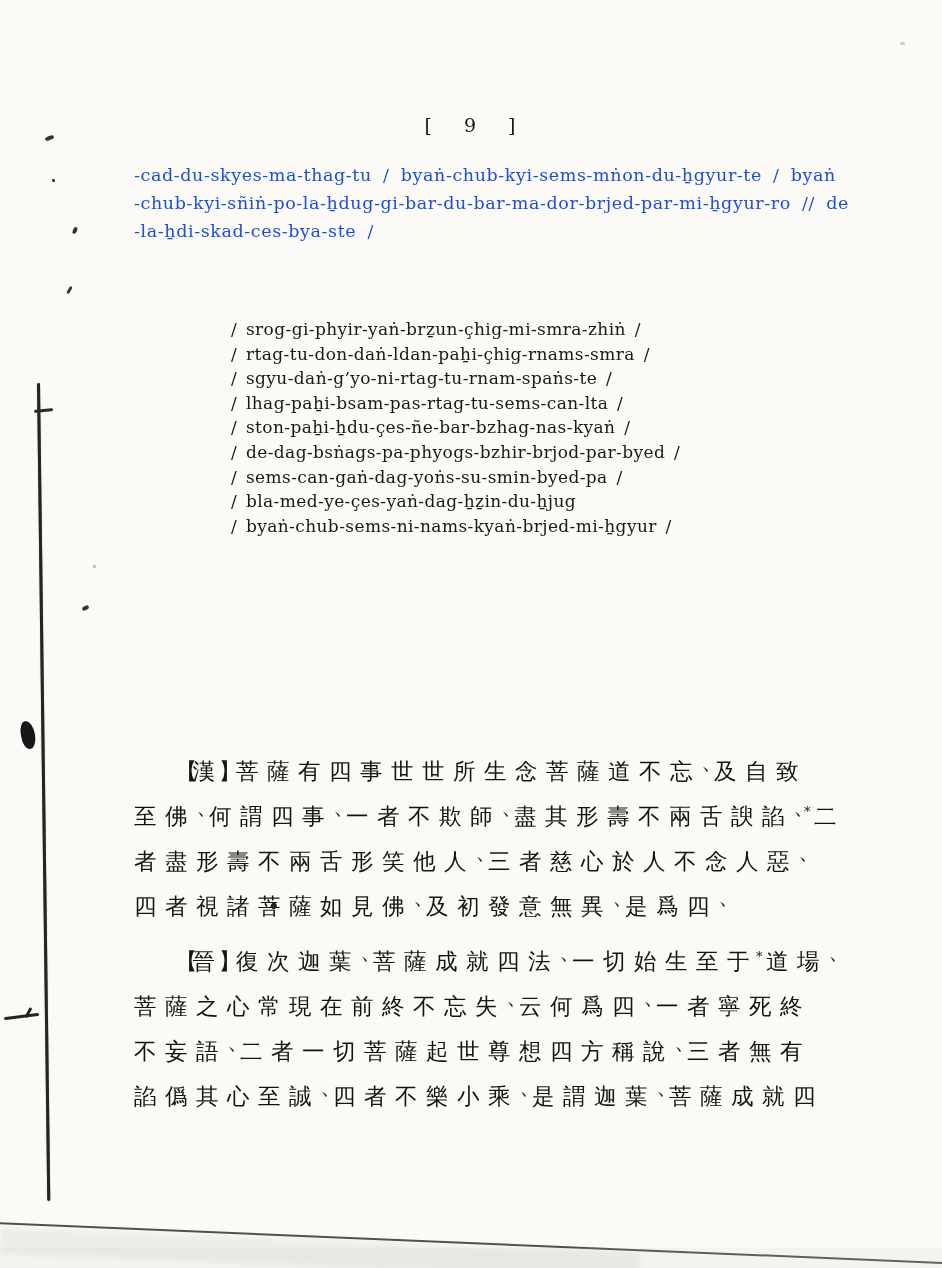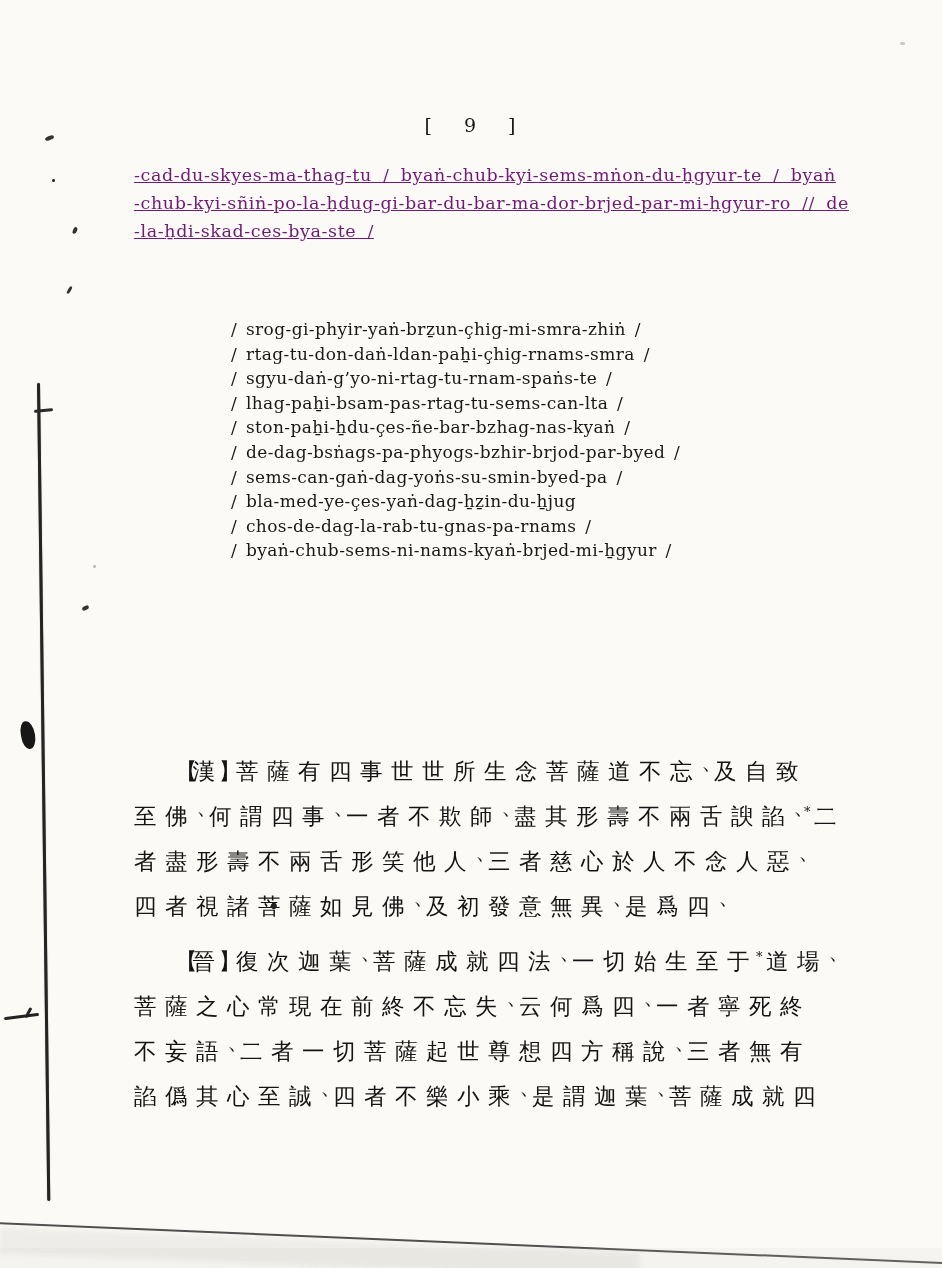--- a/index.html
+++ b/index.html
@@ -20,23 +20,22 @@
     letter-spacing:2px;
     word-spacing:22px;
     color:#161616;
   }
   
   .para1{
     position:absolute;left:134px;top:161px;width:740px;
     font-family:"DejaVu Serif",serif;
     font-size:17.5px;line-height:28px;
     letter-spacing:0.6px;word-spacing:5px;
-    color:#701a75;
+    color:#1d4ed8;
     white-space:nowrap;
-    text-decoration:underline;
   }
   .verse{
     position:absolute;left:231px;top:317px;
     font-family:"DejaVu Serif",serif;
     font-size:17px;line-height:24.6px;
     letter-spacing:0.4px;word-spacing:3px;
     color:#181818;
     white-space:nowrap;
   }
   
@@ -108,21 +107,20 @@
 
   <div class="verse">
     <div>/ srog-gi-phyir-yaṅ-brẕun-çhig-mi-smra-zhiṅ /</div>
     <div>/ rtag-tu-don-daṅ-ldan-paẖi-çhig-rnams-smra /</div>
     <div>/ sgyu-daṅ-g’yo-ni-rtag-tu-rnam-spaṅs-te /</div>
     <div>/ lhag-paẖi-bsam-pas-rtag-tu-sems-can-lta /</div>
     <div>/ ston-paẖi-ẖdu-çes-ñe-bar-bzhag-nas-kyaṅ /</div>
     <div>/ de-dag-bsṅags-pa-phyogs-bzhir-brjod-par-byed /</div>
     <div>/ sems-can-gaṅ-dag-yoṅs-su-smin-byed-pa /</div>
     <div>/ bla-med-ye-çes-yaṅ-dag-ẖẕin-du-ẖjug</div>
-    <div>/ chos-de-dag-la-rab-tu-gnas-pa-rnams /</div>
     <div>/ byaṅ-chub-sems-ni-nams-kyaṅ-brjed-mi-ẖgyur /</div>
   </div>
 
   <div class="cjk han">
     <div class="line ind"><span class="bk">【</span>漢<span class="bk">】</span>菩薩有四事世世所生念菩薩道不忘<span class="cm">、</span>及自致</div>
     <div class="line">至佛<span class="cm">、</span>何謂四事<span class="cm">、</span>一者不欺師<span class="cm">、</span>盡其形壽不兩舌諛諂<span class="cm">、</span><span class="as">*</span>二</div>
     <div class="line">者盡形壽不兩舌形笑他人<span class="cm">、</span>三者慈心於人不念人惡<span class="cm">、</span></div>
     <div class="line">四者視諸菩薩如見佛<span class="cm">、</span>及初發意無異<span class="cm">、</span>是爲四<span class="cm">、</span></div>
   </div>
 

